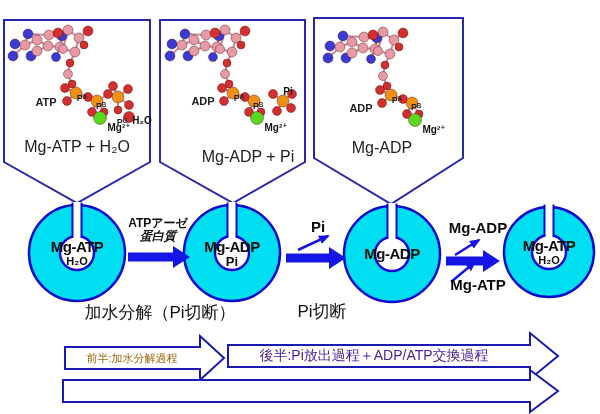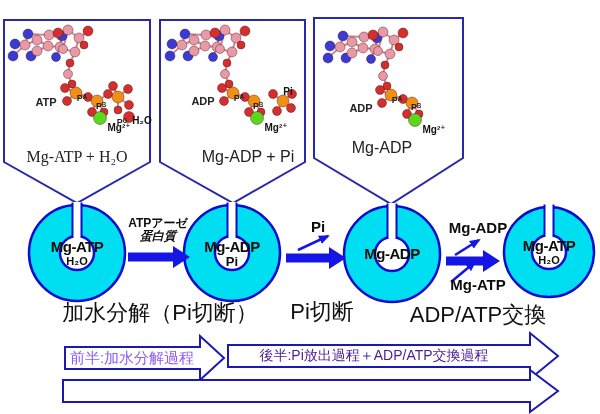--- a/index.html
+++ b/index.html
@@ -9,22 +9,22 @@
   .lbl{position:absolute;transform:translate(-50%,-50%);white-space:nowrap;color:#0d0d0d;line-height:1.1;text-align:center;}
   .cap{font-size:16px;color:#222;}
   .molname{font-size:11px;font-weight:600;color:#222;}
   .plbl{font-size:9px;font-weight:700;color:#222;}
   .ion{font-size:10px;font-weight:600;color:#111;}
   .ringbig{font-size:15px;font-weight:700;letter-spacing:-0.5px;}
   .ringsmall{font-size:11px;font-weight:700;}
   .ringpi{font-size:13px;font-weight:700;}
   .arrlbl{font-size:12px;font-weight:700;text-align:center;}
   .arrbig{font-size:15px;font-weight:700;}
-  .stepcap{font-size:22px;color:#111;}
-  .proc{font-size:15px;color:#8b5cf6;text-align:right;}
+  .stepcap{font-size:17px;color:#111;}
+  .proc{font-size:11px;color:#a16207;text-align:right;}
   .procsm{font-size:14px;color:#4c1d95;}
 </style>
 </head>
 <body>
 
 <div id="stage">
 
   <svg id="shapes" width="600" height="414" viewBox="0 0 600 414">
     <defs>
       <marker id="ah" markerUnits="userSpaceOnUse" markerWidth="11" markerHeight="9" viewBox="0 0 11 9" refX="9" refY="4.5" orient="auto">
@@ -280,21 +280,21 @@
 
     <line x1="298" y1="250" x2="328" y2="236" stroke="#1515e5" stroke-width="2.5" marker-end="url(#ah)"></line>
     <line x1="455" y1="255" x2="479" y2="240" stroke="#1515e5" stroke-width="2.5" marker-end="url(#ah)"></line>
     <line x1="451" y1="282" x2="475" y2="262" stroke="#1515e5" stroke-width="2.5" marker-end="url(#ah)"></line>
 
     <polygon fill="#ffffff" stroke="#1a1ab2" stroke-width="2" points="65,347 200,347 200,336 224,358 200,380 200,369 65,369"></polygon>
     <polygon fill="#ffffff" stroke="#1a1ab2" stroke-width="2" points="228,345 530,345 530,333 558,356 530,379 530,367 228,367"></polygon>
     <polygon fill="#ffffff" stroke="#1a1ab2" stroke-width="2" points="63,380 530,380 530,370 558,391 530,412 530,402 63,402"></polygon>
   </svg>
 
-  <div class="lbl cap" style="left:77px;top:157px;font-family:Liberation Serif, serif;">Mg-ATP + H₂O</div>
+  <div class="lbl cap" style="left:77px;top:147px;">Mg-ATP + H₂O</div>
   <div class="lbl cap" style="left:248px;top:157px;">Mg-ADP + Pi</div>
   <div class="lbl cap" style="left:382px;top:148px;">Mg-ADP</div>
 
   <div class="lbl molname" style="left:46px;top:94px;margin-top:8px;">ATP</div>
   <div class="lbl plbl" style="left:82px;top:99px;">Pᴬ</div>
   <div class="lbl plbl" style="left:101px;top:107px;">Pᴮ</div>
   <div class="lbl plbl" style="left:122px;top:123px;">Pᴳ</div>
   <div class="lbl ion" style="left:119px;top:127px;">Mg²⁺</div>
   <div class="lbl ion" style="left:142px;top:120px;">H₂O</div>
 
@@ -318,18 +318,17 @@
   <div class="lbl ringsmall" style="left:549px;top:260px;">H₂O</div>
 
   <div class="lbl arrlbl" style="left:158px;top:224px;">ATPアーゼ</div>
   <div class="lbl arrlbl" style="left:158px;top:237px;font-style:italic;">蛋白質</div>
   <div class="lbl arrbig" style="left:318px;top:227px;">Pi</div>
   <div class="lbl arrbig" style="left:478px;top:228px;">Mg-ADP</div>
   <div class="lbl arrbig" style="left:478px;top:285px;">Mg-ATP</div>
 
   <div class="lbl stepcap" style="left:160px;top:313px;">加水分解（Pi切断）</div>
   <div class="lbl stepcap" style="left:322px;top:312px;">Pi切断</div>
-  <div class="lbl stepcap" style="left:478px;top:315px;">ADP/ATP交換</div>
 
   <div class="lbl proc" style="left:132px;top:358px;">前半:加水分解過程</div>
   <div class="lbl procsm" style="left:374px;top:356px;">後半:Pi放出過程＋ADP/ATP交換過程</div>
 
 </div>
 
 </body></html>

